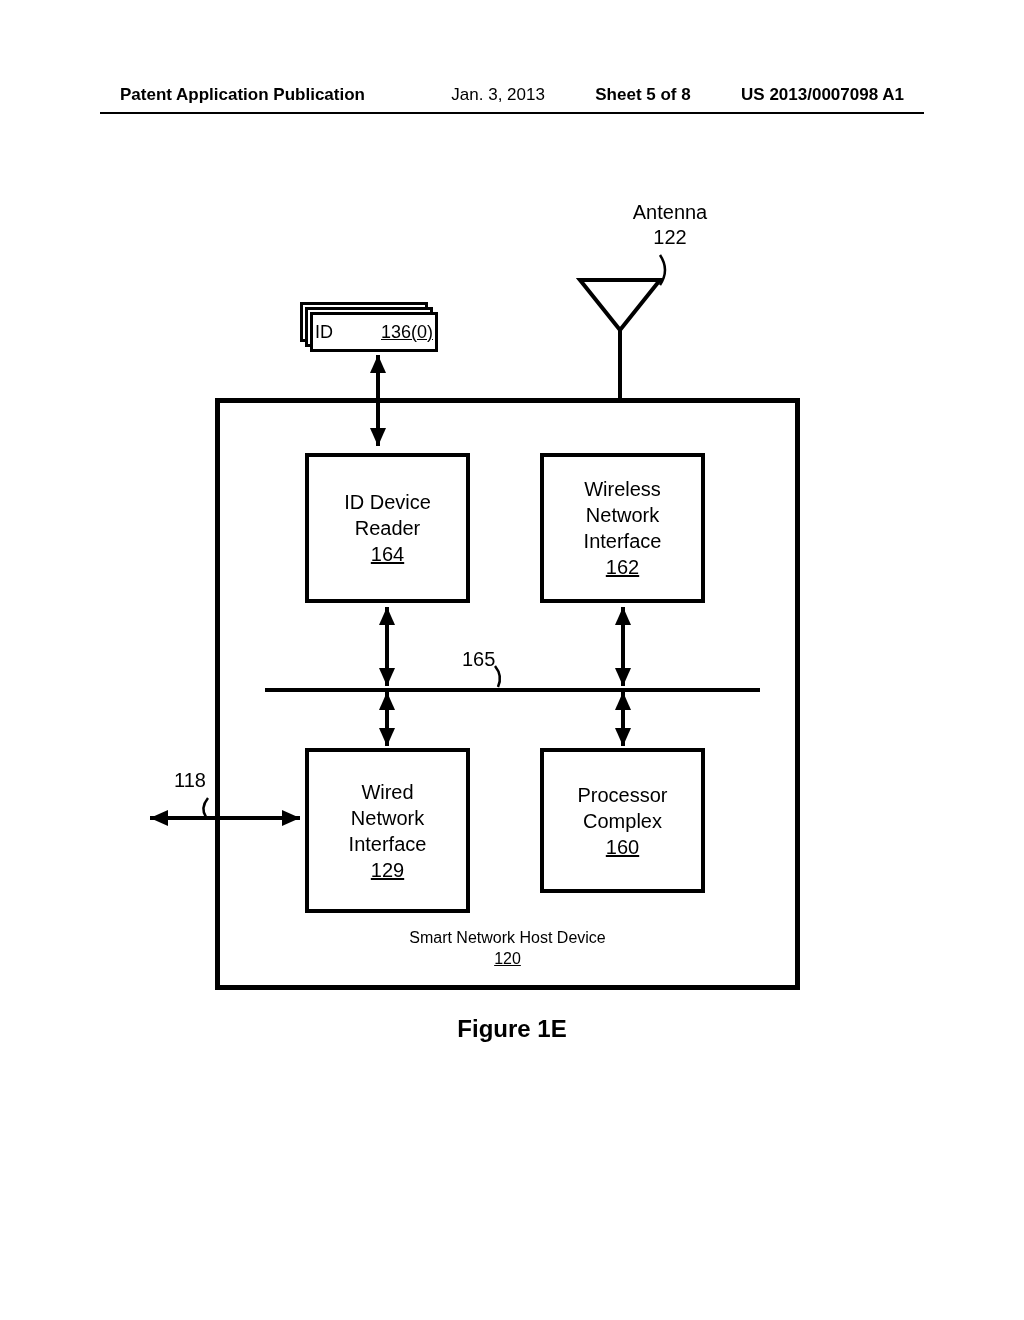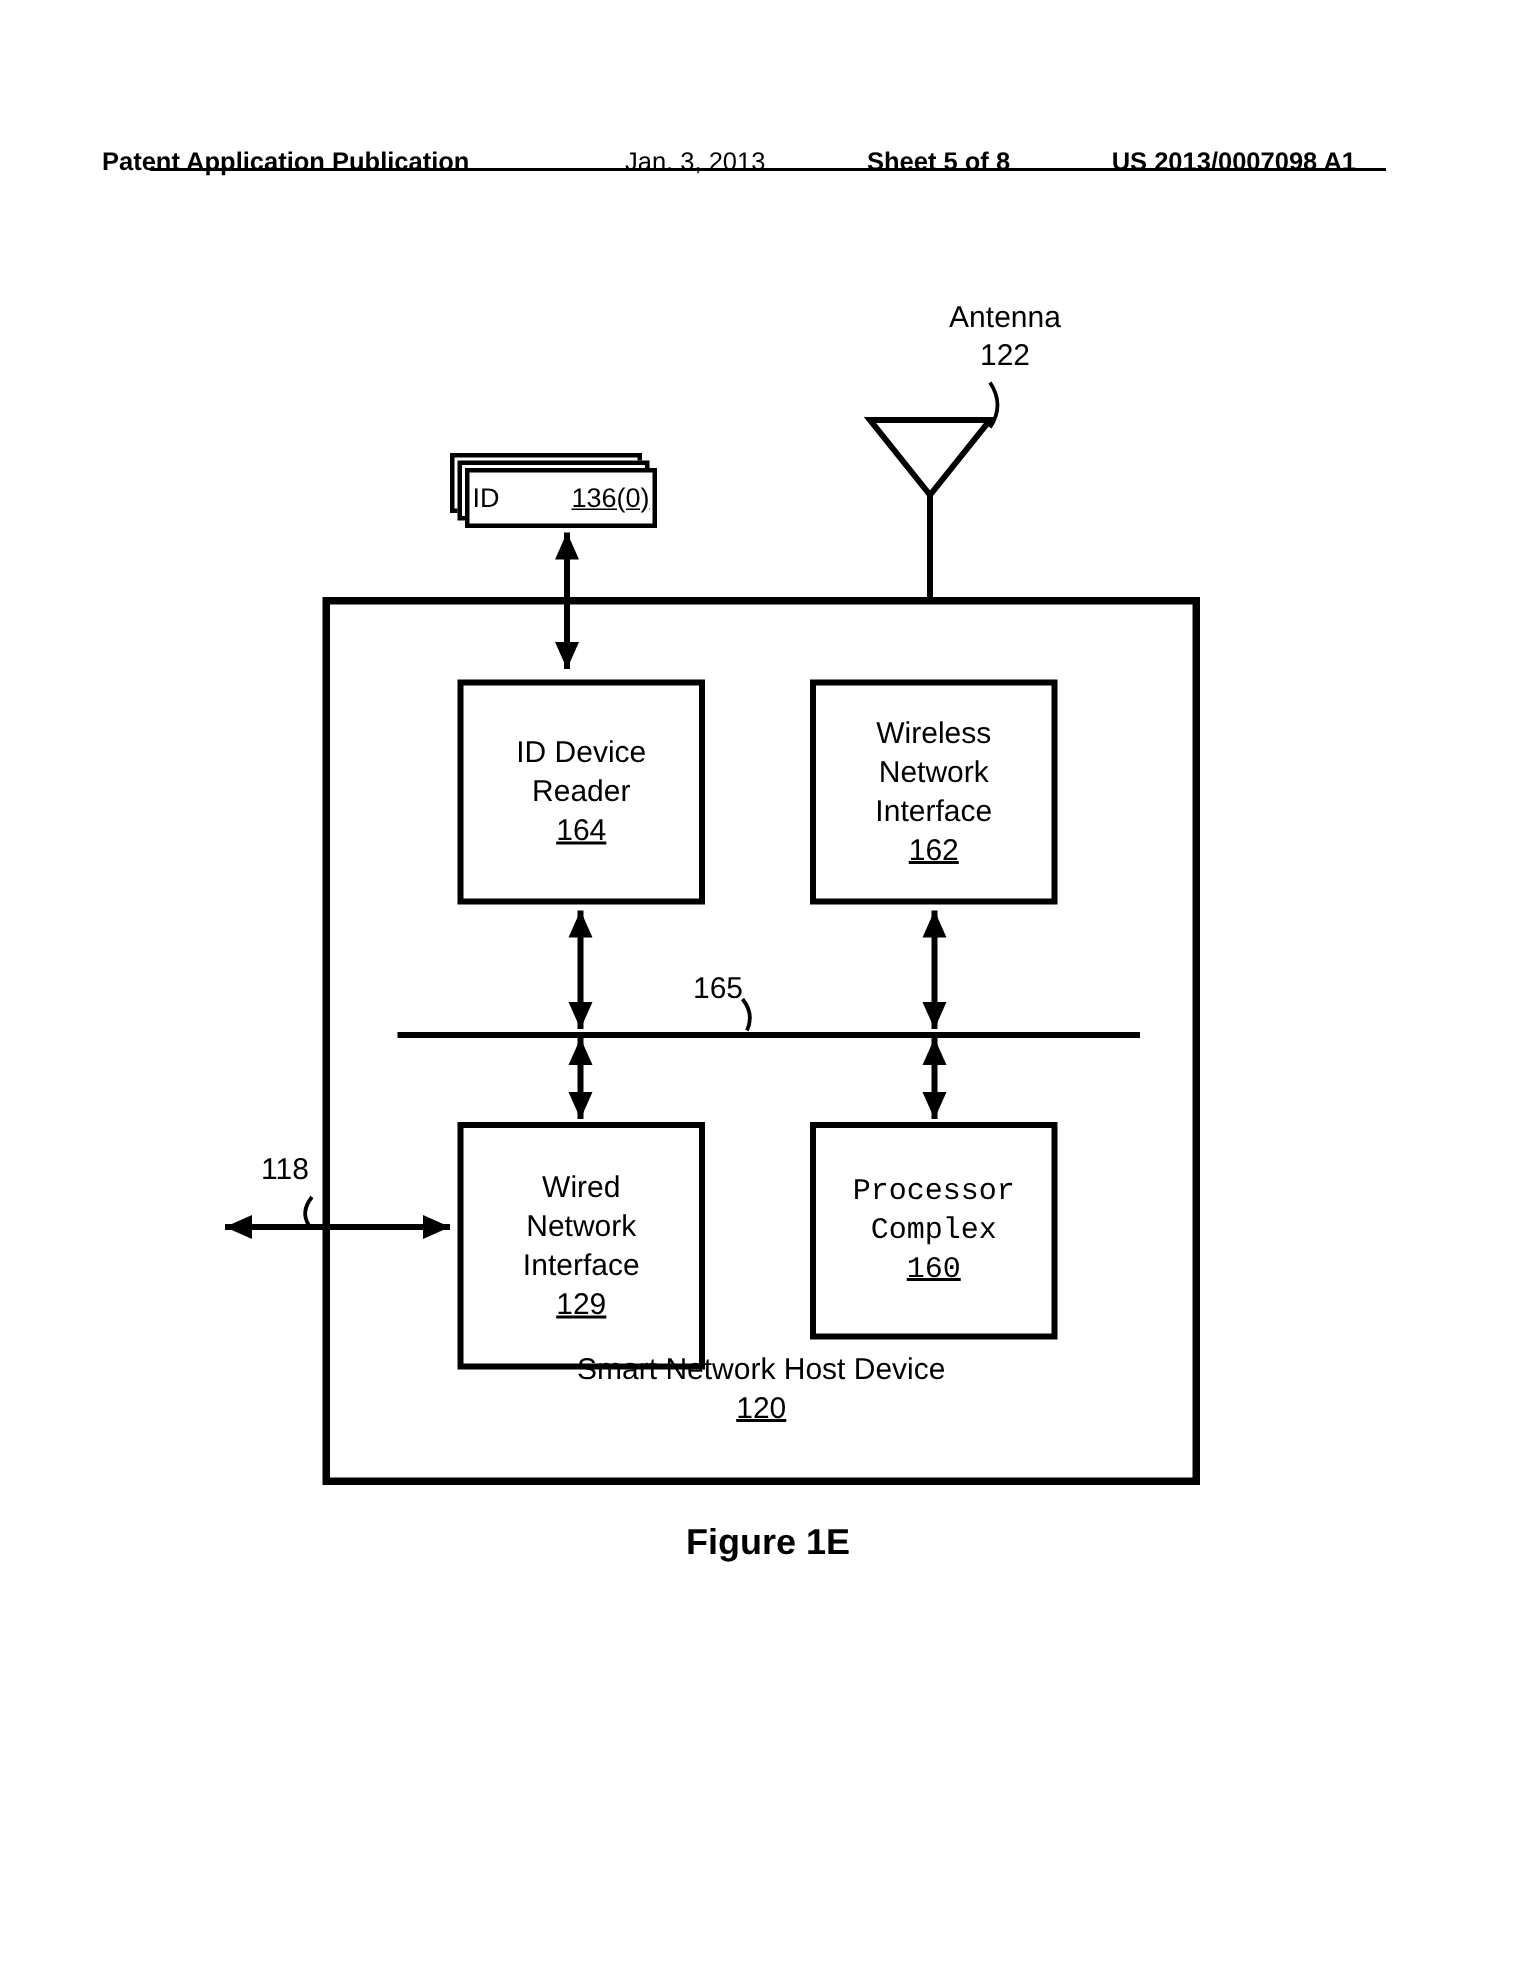--- a/index.html
+++ b/index.html
@@ -5,24 +5,24 @@
   * { box-sizing: border-box; margin: 0; padding: 0; }
   body {
     width: 1024px;
     height: 1320px;
     background: white;
     font-family: Arial, Helvetica, sans-serif;
     position: relative;
   }
   .page-header {
     position: absolute;
-    top: 98px;
+    top: 85px;
     left: 0;
     width: 100%;
-    padding: 0 120px 10px 68px;
+    padding: 0 120px 10px 120px;
     display: flex;
     justify-content: space-between;
     font-size: 17px;
     font-weight: bold;
     align-items: flex-end;
   }
   .page-header .date { font-weight: normal; margin-left: 36px; }
   .header-rule {
     position: absolute;
     top: 112px;
@@ -84,28 +84,28 @@
     flex-direction: column;
     justify-content: center;
     align-items: center;
     font-size: 20px;
     line-height: 1.3;
   }
   .inner-box .refnum { text-decoration: underline; }
   .id-reader { top: 50px; left: 85px; width: 165px; height: 150px; }
   .wireless  { top: 50px; left: 320px; width: 165px; height: 150px; }
   .wired     { top: 345px; left: 85px; width: 165px; height: 165px; }
-  .proc      { top: 345px; left: 320px; width: 165px; height: 145px; font-family: Liberation Mono, monospace; }
+  .proc      { top: 345px; left: 320px; width: 165px; height: 145px; }
   .host-label {
     position: absolute;
-    bottom: 33px;
+    bottom: 15px;
     left: 0;
     width: 100%;
     text-align: center;
-    font-size: 20px;
+    font-size: 16px;
     line-height: 1.3;
   }
   .host-label .refnum { text-decoration: underline; }
   .bus-line {
     position: absolute;
     top: 285px;
     left: 45px;
     width: 495px;
     border-top: 4px solid #000;
   }

